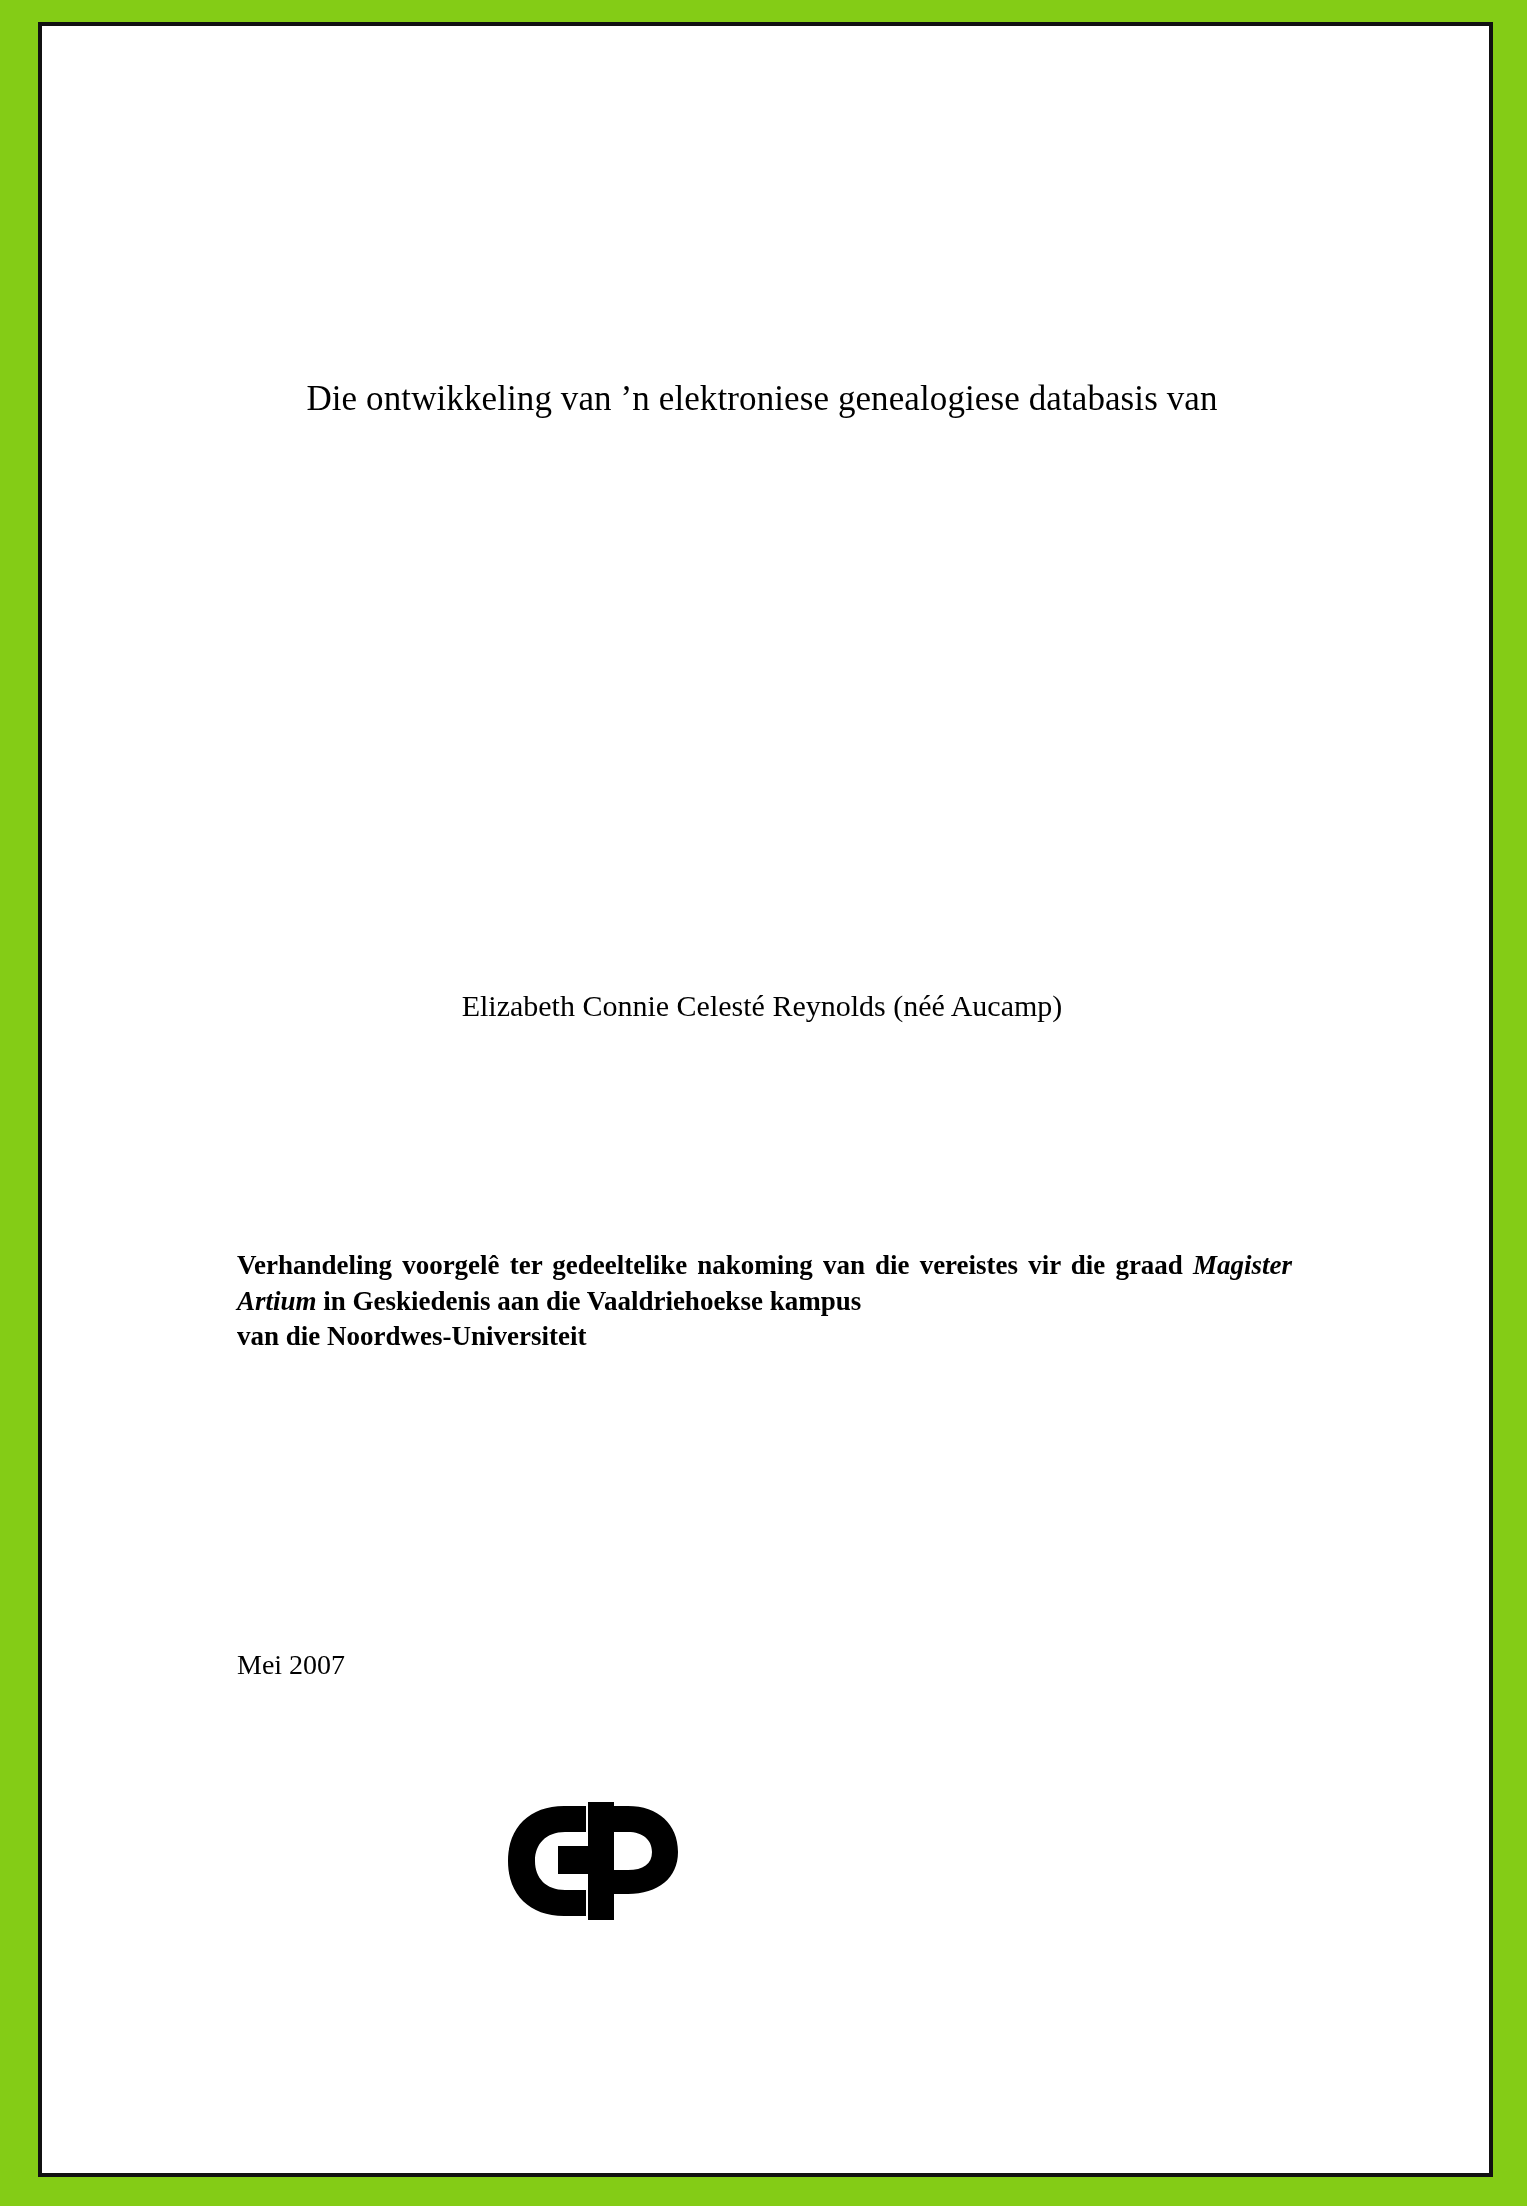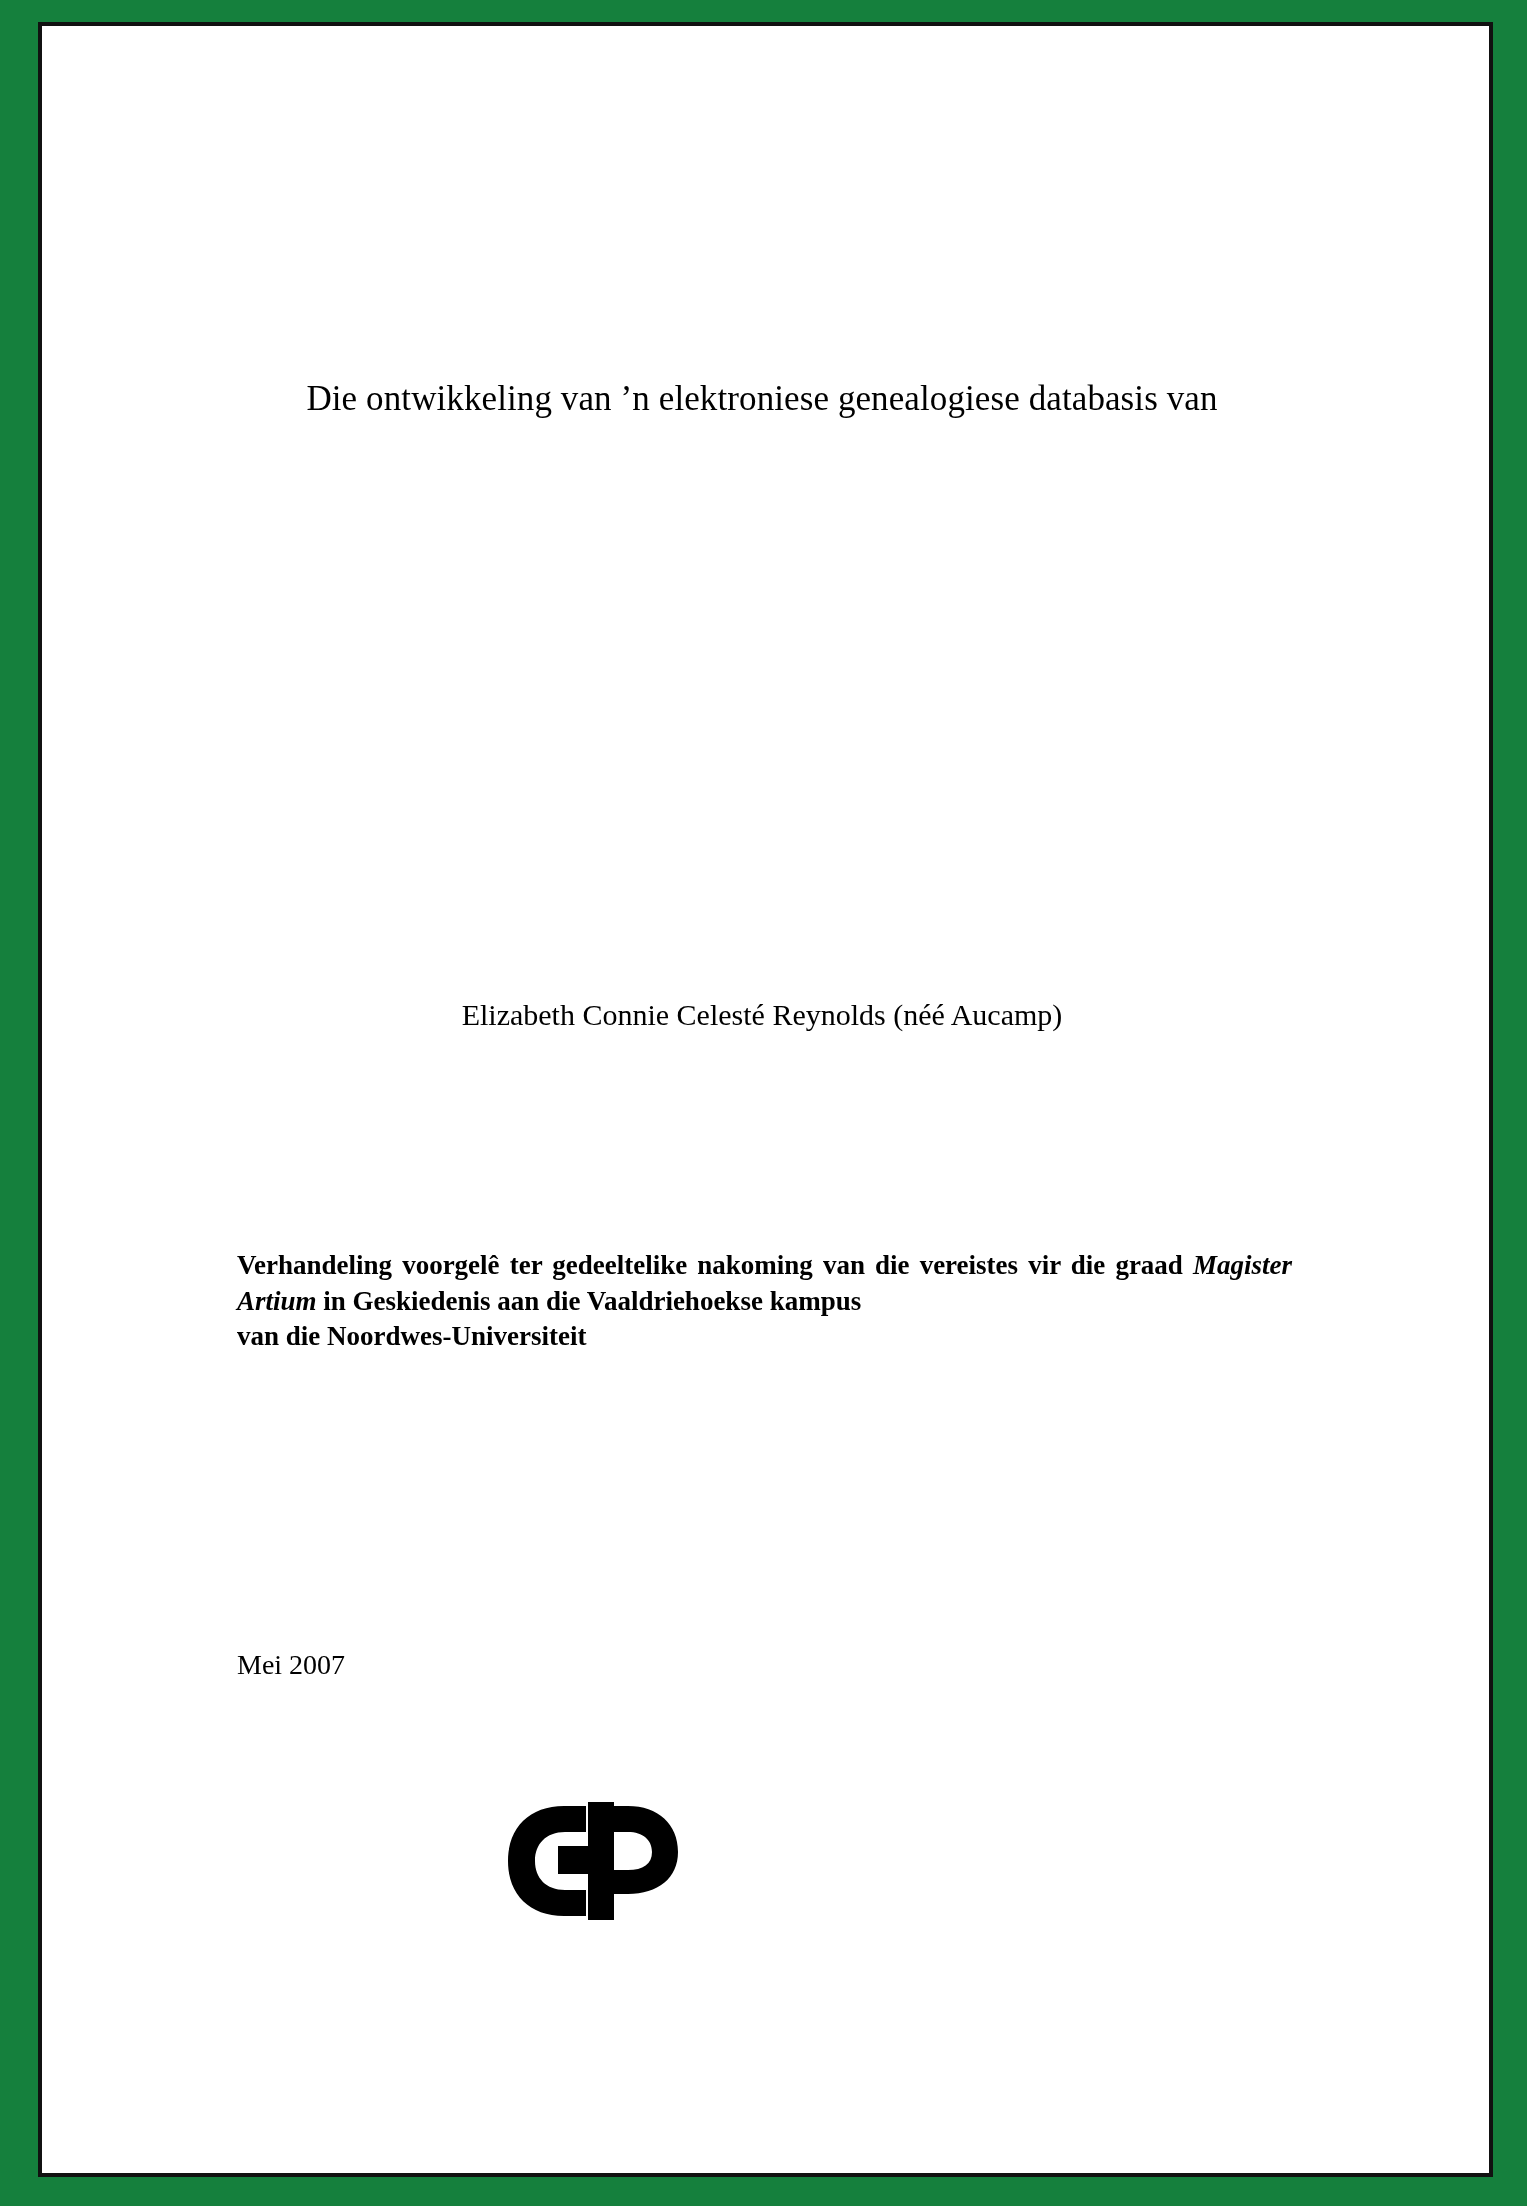--- a/index.html
+++ b/index.html
@@ -14,21 +14,21 @@
     color: #000000;
     position: relative;
     overflow: hidden;
   }
   
   .scan {
     position: absolute;
     left: 0; top: 0;
     width: 1527px;
     height: 2206px;
-    background: #15803d;
+    background: #84cc16;
   }
   
   .page-frame {
     position: absolute;
     left: 38px;
     top: 22px;
     width: 1455px;
     height: 2155px;
     border: 4px solid #111111;
     box-sizing: border-box;
@@ -72,21 +72,20 @@
     font-size: 25px;
   }
 
   .author {
     position: absolute;
     top: 963px;
     left: 0;
     width: 1160px;
     text-align: center;
     font-size: 30px;
-    margin-top: 9px;
   }
 
   .statement {
     position: absolute;
     top: 1222px;
     left: 55px;
     width: 1055px;
     font-size: 27px;
     line-height: 1.32;
     text-align: justify;

